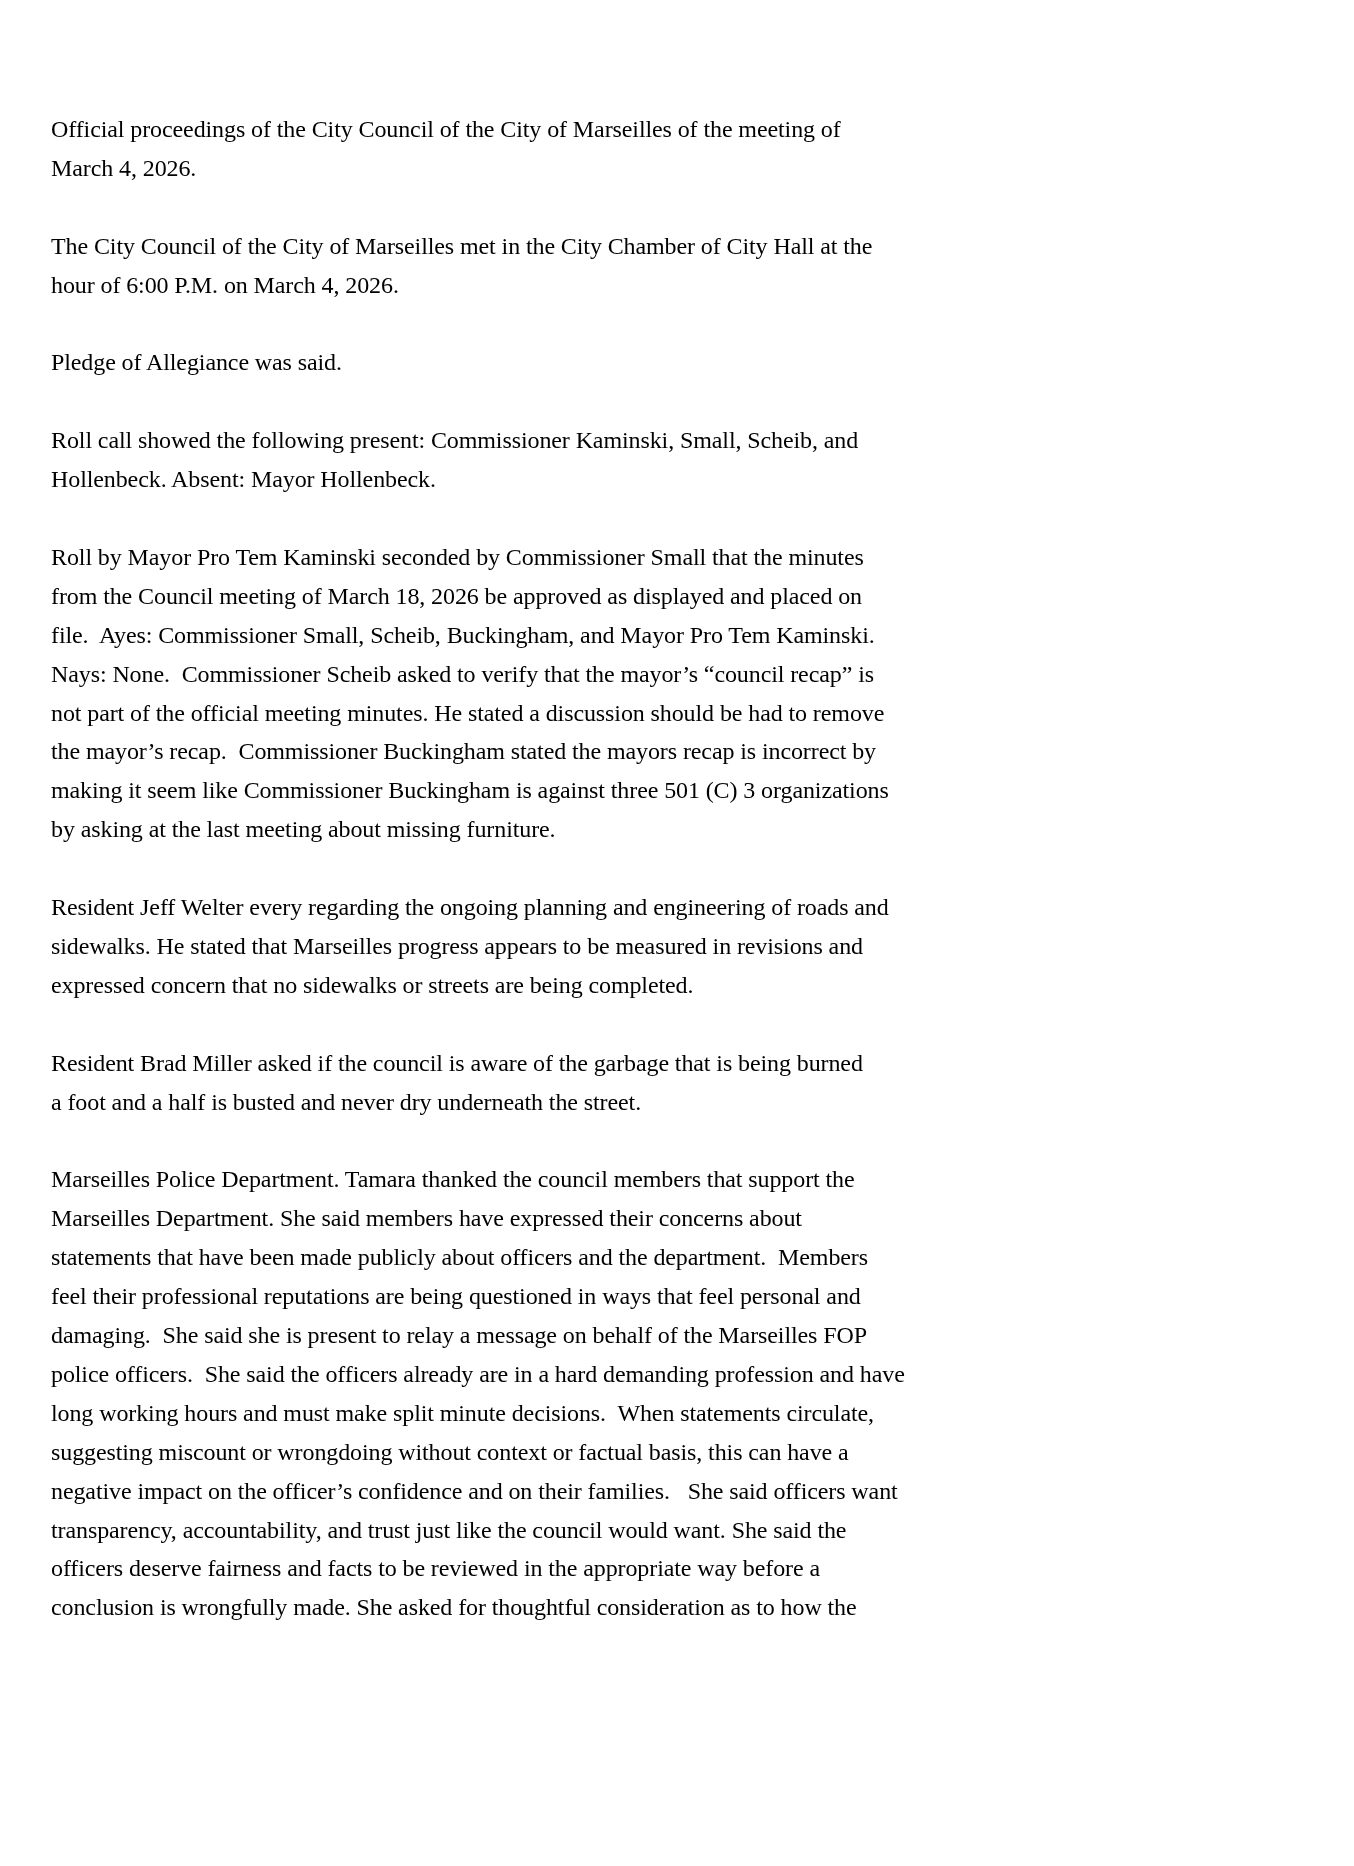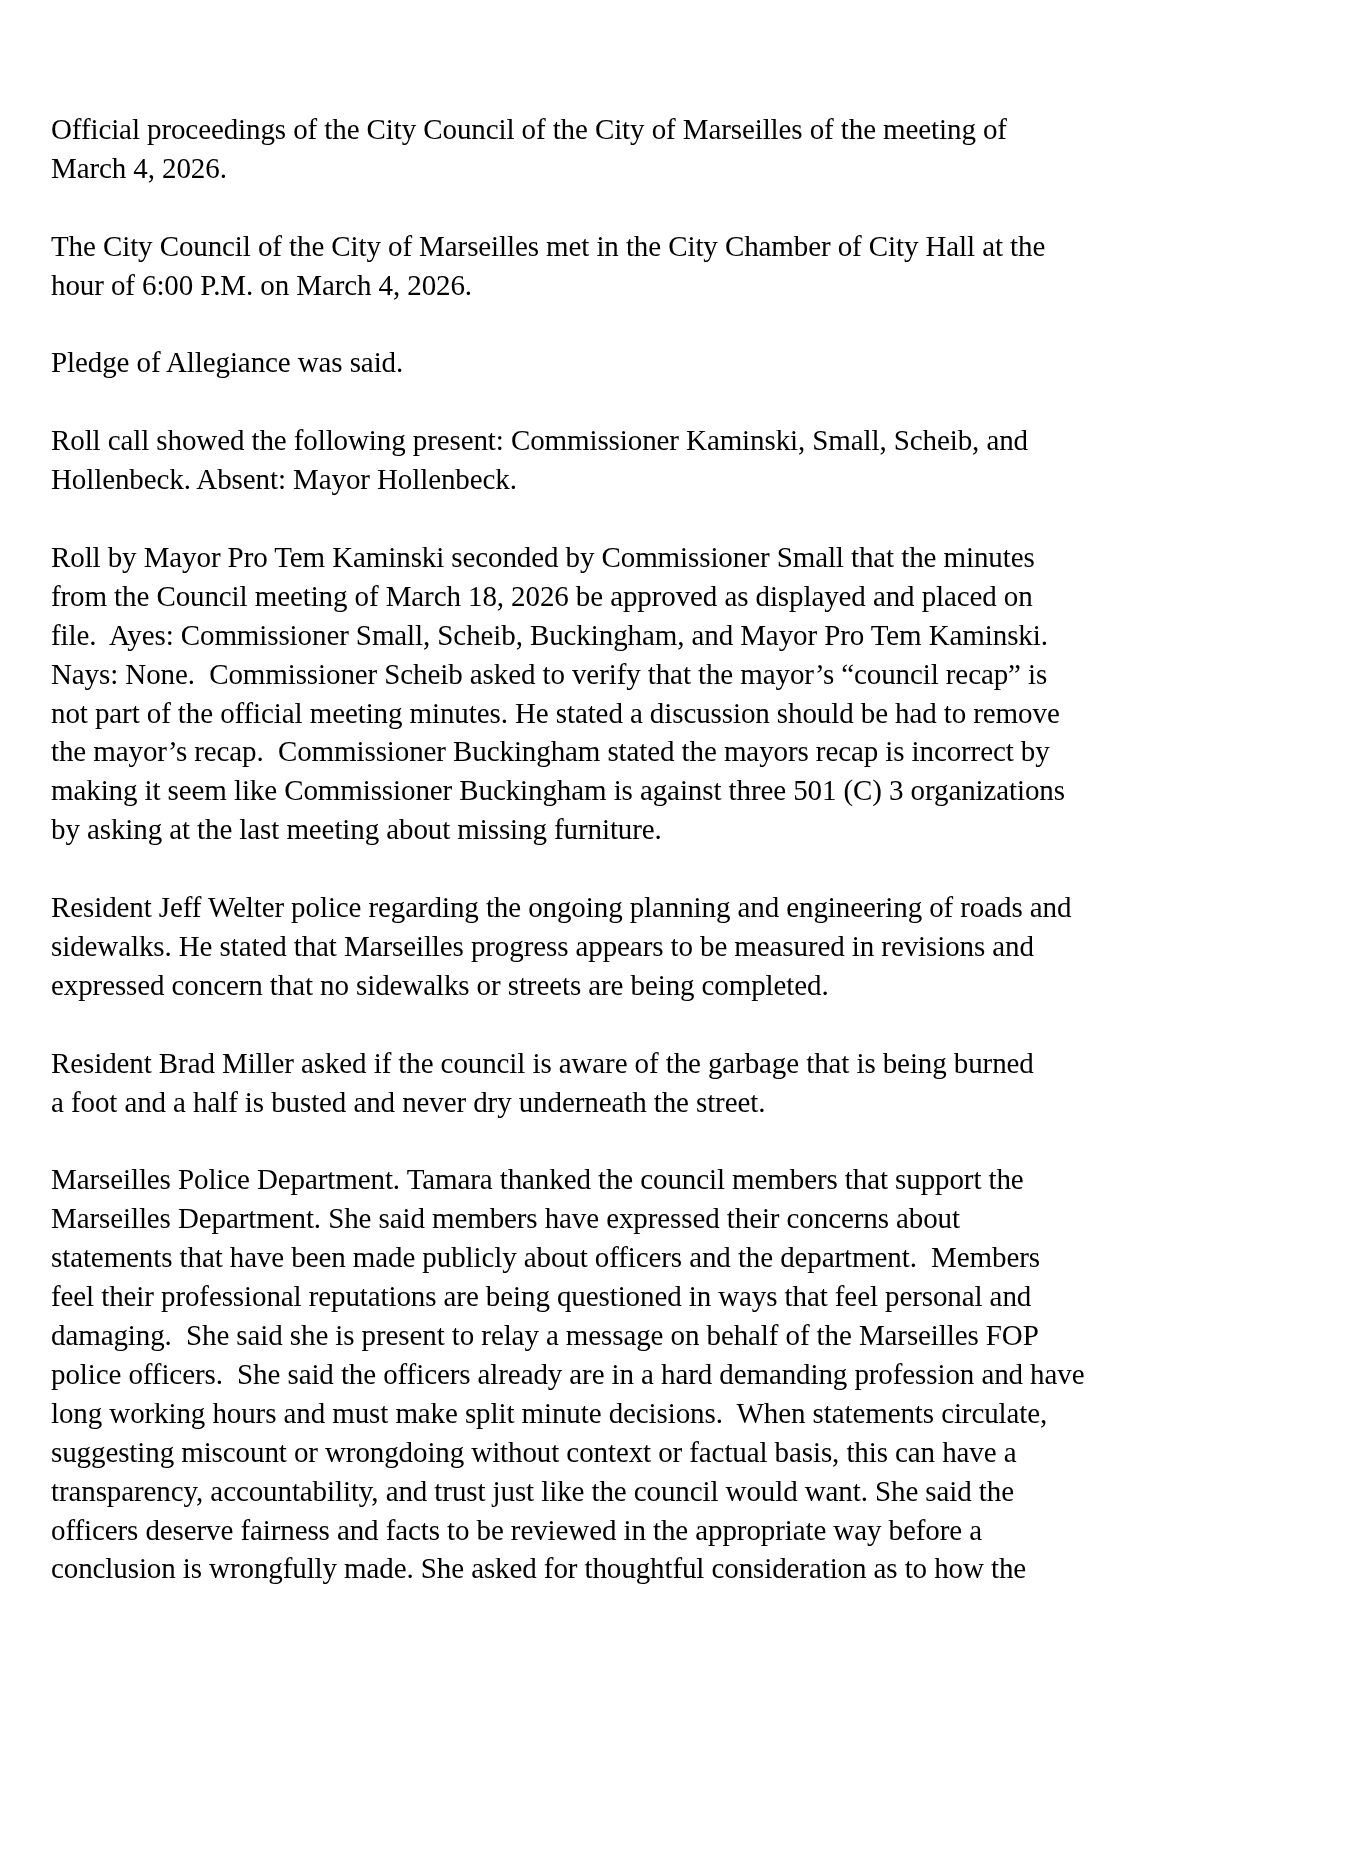--- a/index.html
+++ b/index.html
@@ -12,21 +12,21 @@
     height: 1866px;
     position: relative;
     overflow: hidden;
   }
   .page {
     position: absolute;
     left: 51px;
     top: 110px;
     width: 1290px;
     font-family: "Liberation Serif", "DejaVu Serif", serif;
-    font-size: 29px;
+    font-size: 24px;
     line-height: 38.9px;
     color: #000000;
     letter-spacing: -0.1px;
   }
   .para {
     margin: 0 0 38.9px 0;
   }
   .line {
     display: block;
     white-space: pre;
@@ -55,34 +55,35 @@
       <span class="line">Roll by Mayor Pro Tem Kaminski seconded by Commissioner Small that the minutes</span>
       <span class="line">from the Council meeting of March 18, 2026 be approved as displayed and placed on</span>
       <span class="line">file.  Ayes: Commissioner Small, Scheib, Buckingham, and Mayor Pro Tem Kaminski.</span>
       <span class="line">Nays: None.  Commissioner Scheib asked to verify that the mayor’s “council recap” is</span>
       <span class="line">not part of the official meeting minutes. He stated a discussion should be had to remove</span>
       <span class="line">the mayor’s recap.  Commissioner Buckingham stated the mayors recap is incorrect by</span>
       <span class="line">making it seem like Commissioner Buckingham is against three 501 (C) 3 organizations</span>
       <span class="line">by asking at the last meeting about missing furniture.</span>
     </div>
     <div class="para">
-      <span class="line">Resident Jeff Welter police regarding the ongoing planning and engineering of roads and</span>
+      <span class="line">Resident Jeff Welter every regarding the ongoing planning and engineering of roads and</span>
       <span class="line">sidewalks. He stated that Marseilles progress appears to be measured in revisions and</span>
       <span class="line">expressed concern that no sidewalks or streets are being completed.</span>
     </div>
     <div class="para">
       <span class="line">Resident Brad Miller asked if the council is aware of the garbage that is being burned</span>
       <span class="line">a foot and a half is busted and never dry underneath the street.</span>
     </div>
     <div class="para">
       <span class="line">Marseilles Police Department. Tamara thanked the council members that support the</span>
       <span class="line">Marseilles Department. She said members have expressed their concerns about</span>
       <span class="line">statements that have been made publicly about officers and the department.  Members</span>
       <span class="line">feel their professional reputations are being questioned in ways that feel personal and</span>
       <span class="line">damaging.  She said she is present to relay a message on behalf of the Marseilles FOP</span>
       <span class="line">police officers.  She said the officers already are in a hard demanding profession and have</span>
       <span class="line">long working hours and must make split minute decisions.  When statements circulate,</span>
       <span class="line">suggesting miscount or wrongdoing without context or factual basis, this can have a</span>
+      <span class="line">negative impact on the officer’s confidence and on their families.   She said officers want</span>
       <span class="line">transparency, accountability, and trust just like the council would want. She said the</span>
       <span class="line">officers deserve fairness and facts to be reviewed in the appropriate way before a</span>
       <span class="line">conclusion is wrongfully made. She asked for thoughtful consideration as to how the</span>
     </div>
   </div>
 
 </body></html>

